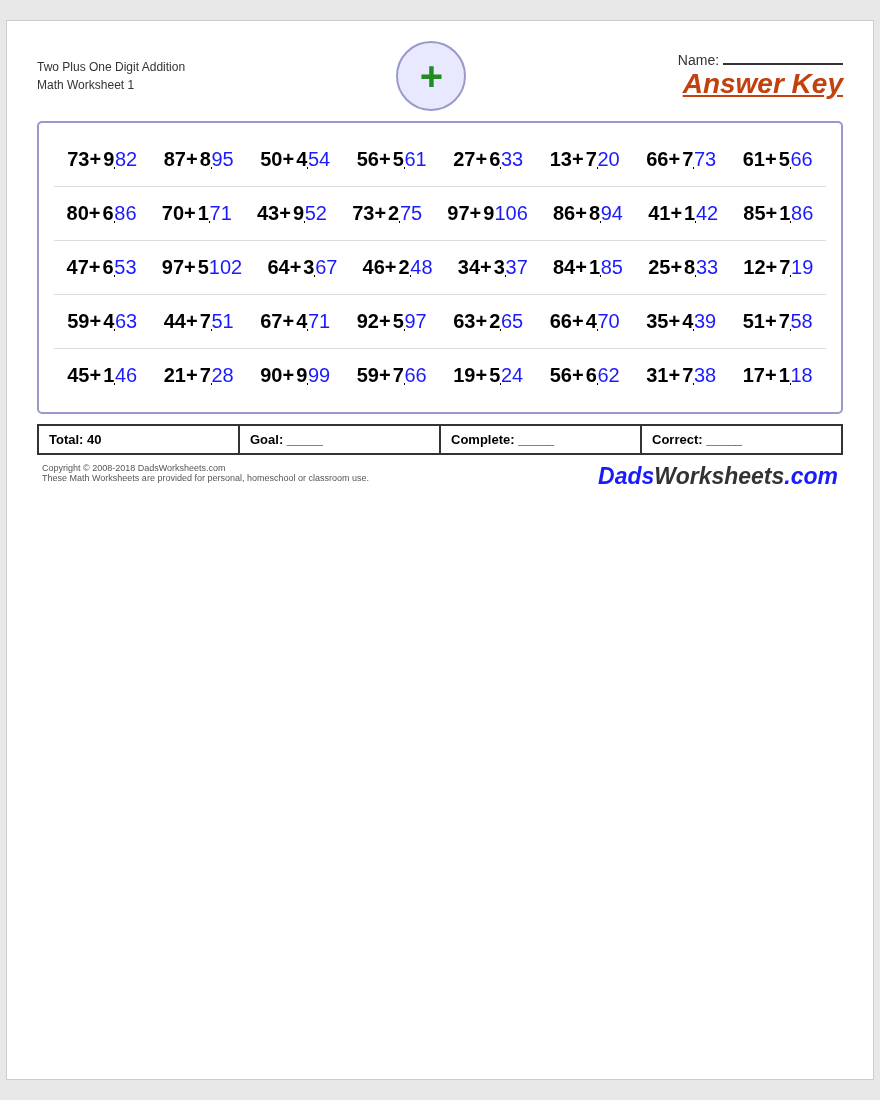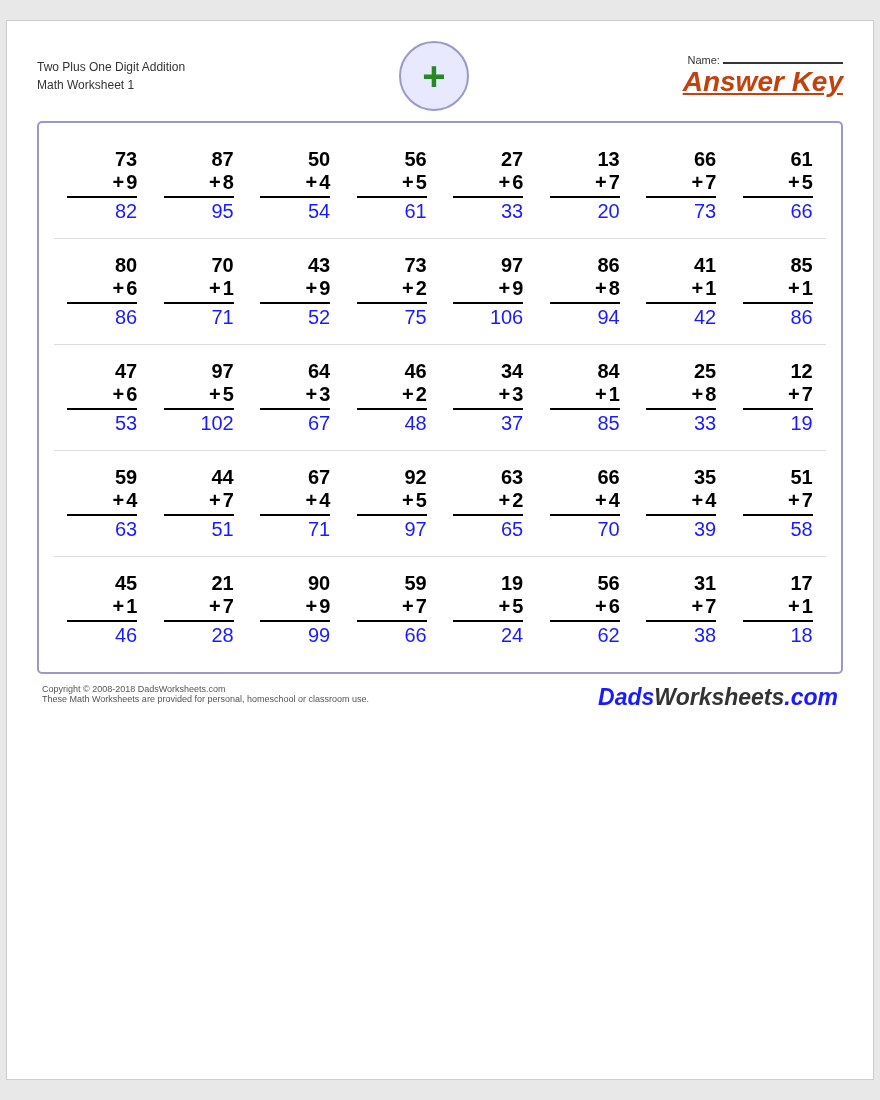--- a/index.html
+++ b/index.html
@@ -50,21 +50,21 @@
     .plus-symbol {
       font-size: 40px;
       color: #228B22;
       font-weight: bold;
       line-height: 1;
     }
     .header-right {
       text-align: right;
     }
     .name-line {
-      font-size: 11px;
+      font-size: 14px;
       color: #333;
     }
     .answer-key {
       font-size: 28px;
       font-weight: bold;
       color: #c2410c;
       font-style: italic;
       text-decoration: underline;
     }
     
@@ -75,21 +75,21 @@
       margin-bottom: 10px;
     }
     .row-group {
       display: flex;
       justify-content: space-around;
       align-items: flex-end;
       margin: 15px 0;
     }
     .problem {
       display: flex;
-      flex-direction: column;
+      flex-direction: row;
       align-items: flex-end;
       min-width: 70px;
       font-size: 18px;
       font-weight: bold;
       color: #000;
     }
     .problem .top-num {
       font-size: 20px;
       font-weight: bold;
       color: #000;
@@ -436,20 +436,38 @@
       </div>
         <div class="problem">
         <span class="top-num">17</span>
         <span class="add-num">1</span>
         <div class="answer-line"></div>
         <span class="answer">18</span>
       </div>
       </div>
   </div>
 
+  <div class="footer-stats">
+    <div class="footer-cell">
+      <span>Total:</span>
+      <span>40</span>
+    </div>
+    <div class="footer-cell">
+      <span>Goal:</span>
+      <span>_____</span>
+    </div>
+    <div class="footer-cell">
+      <span>Complete:</span>
+      <span>_____</span>
+    </div>
+    <div class="footer-cell">
+      <span>Correct:</span>
+      <span>_____</span>
+    </div>
+  </div>
 
   <div class="copyright">
     <div>
       <div>Copyright © 2008-2018 DadsWorksheets.com</div>
       <div>These Math Worksheets are provided for personal, homeschool or classroom use.</div>
     </div>
     <div class="brand">
       <span class="brand-dads">Dads</span><span class="brand-worksheets">Worksheets</span><span class="brand-com">.com</span>
     </div>
   </div>

